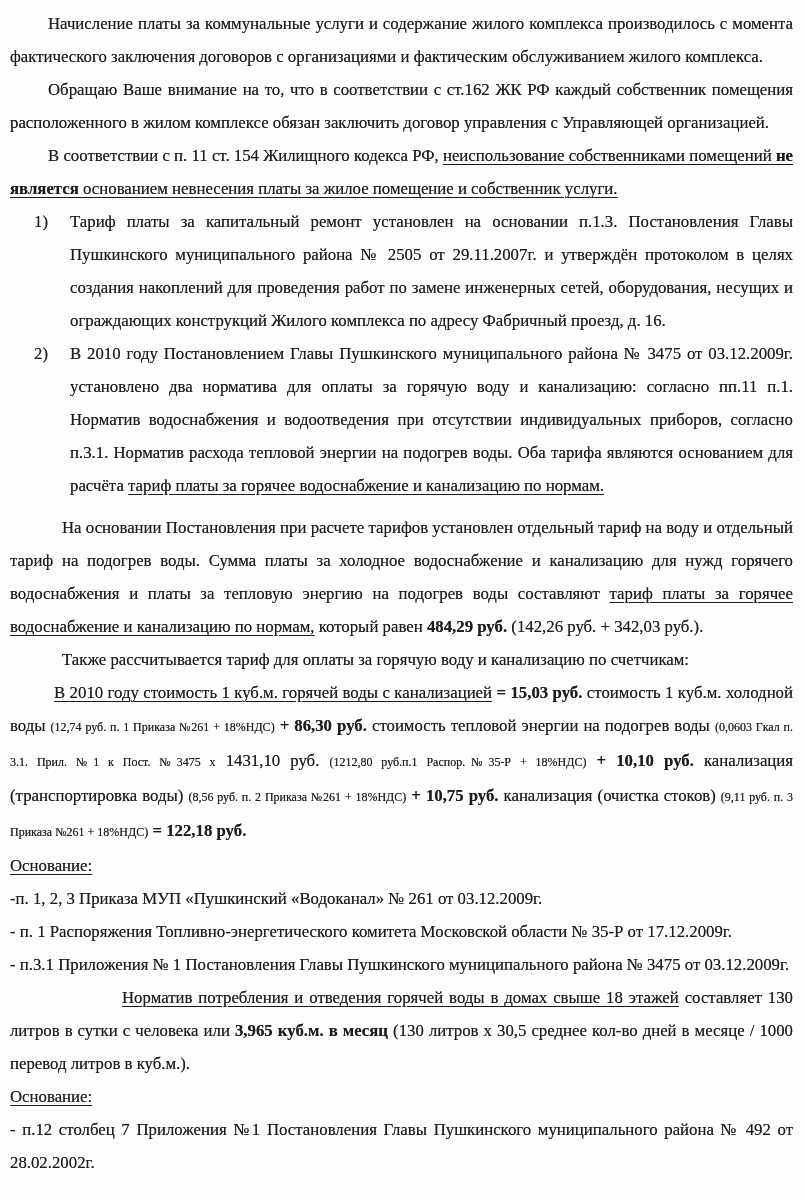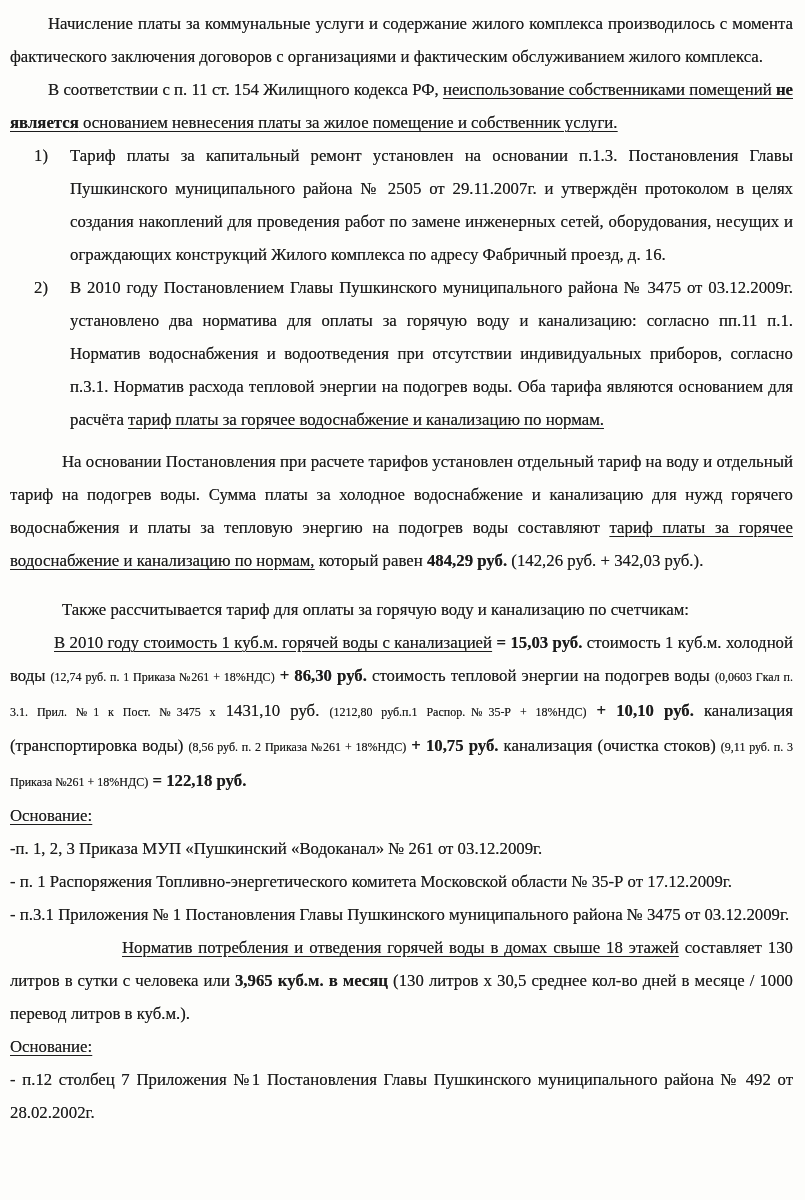--- a/index.html
+++ b/index.html
@@ -26,21 +26,21 @@
     margin: 0;
     text-align: justify;
     text-justify: inter-word;
   }
   .indent      { text-indent: 38px; }
   .indent-mid  { text-indent: 52px; }
   .indent-sm   { text-indent: 44px; }
   .indent-deep { text-indent: 112px; }
 
   .gap-lg { margin-top: 9px; }
-  .gap-md { margin-top: 16px; }
+  .gap-md { }
 
   .list-item {
     display: flex;
     margin: 0;
     padding-left: 24px;
   }
   .marker {
     flex: 0 0 36px;
     white-space: nowrap;
   }
@@ -57,20 +57,21 @@
   .seg-bu { font-weight: 700; text-decoration: underline; text-decoration-thickness: 1.4px; text-underline-offset: 3px; }
   .seg-sm { font-size: 12px; }
 </style>
 </head>
 <body>
 
 <div class="page">
 
   <p class="para indent"><span class="seg-n">Начисление платы за коммунальные услуги и содержание жилого комплекса производилось с момента фактического заключения договоров с организациями и фактическим обслуживанием жилого комплекса.</span></p>
 
+  <p class="para indent"><span class="seg-n">Обращаю Ваше внимание на то, что в соответствии с ст.162 ЖК РФ каждый собственник помещения расположенного в жилом комплексе обязан заключить договор управления с Управляющей организацией.</span></p>
 
   <p class="para indent"><span class="seg-n">В соответствии с п. 11 ст. 154 Жилищного кодекса РФ, </span><span class="seg-u">неиспользование собственниками помещений </span><span class="seg-bu">не является</span><span class="seg-u"> основанием невнесения платы за жилое помещение и собственник услуги.</span></p>
 
 
   <div class="list-item gap-lg">
     <span class="marker">1)</span>
     <div class="li-body"><span class="seg-n">Тариф платы за капитальный ремонт установлен на основании п.1.3. Постановления Главы Пушкинского муниципального района № 2505 от 29.11.2007г. и утверждён протоколом в целях создания накоплений для проведения работ по замене инженерных сетей, оборудования, несущих и ограждающих конструкций Жилого комплекса по адресу Фабричный проезд, д. 16.</span></div>
   </div>
 
   <div class="list-item gap-lg">

